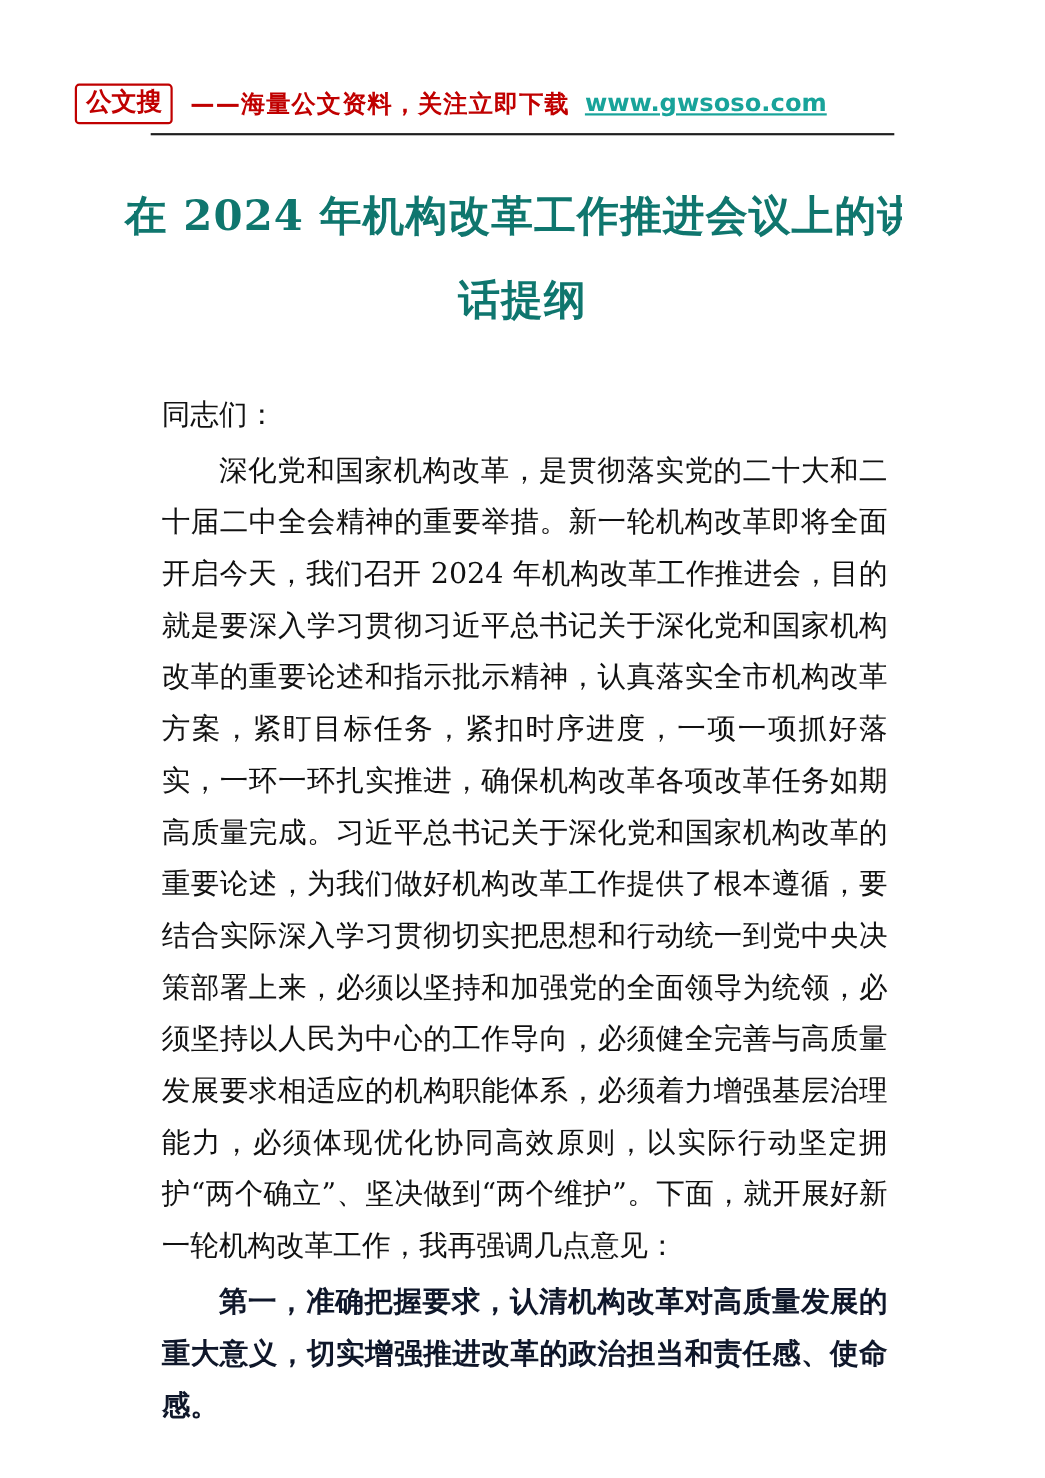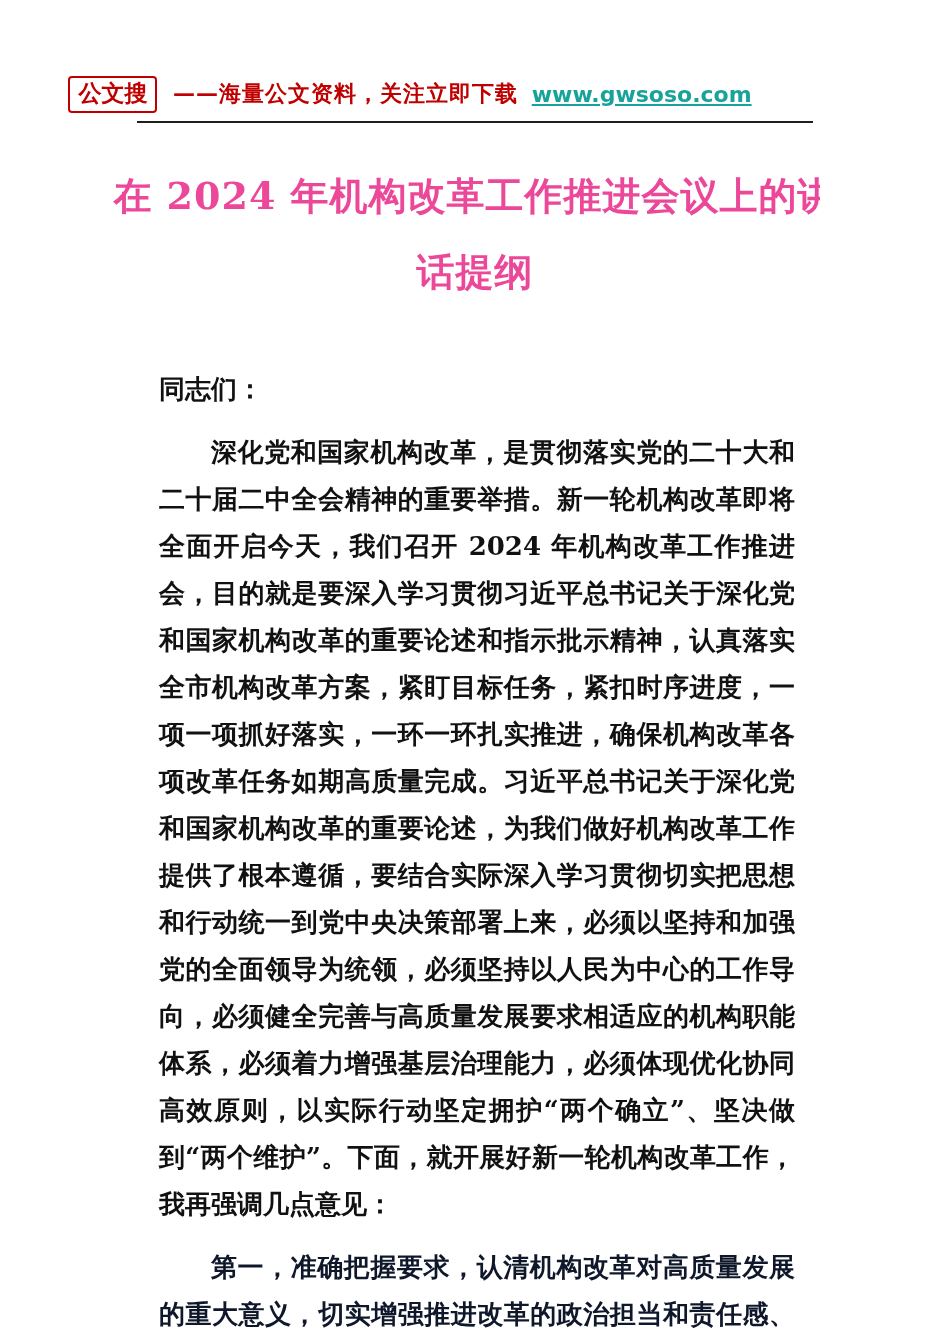--- a/index.html
+++ b/index.html
@@ -71,35 +71,35 @@
     position: absolute;
     top: 158px;
     left: 100px;
     width: 750px;
     margin: 0;
     text-align: center;
     font-size: 38px;
     font-weight: bold;
     line-height: 76px;
     letter-spacing: 1px;
-    color: #ec4899;
+    color: #0f766e;
   }
 
   
   .doc-body {
     position: absolute;
     top: 350px;
     left: 143px;
     width: 668px;
     font-size: 26px;
     line-height: 47px;
     text-align: justify;
     color: #111;
   }
-  .doc-body p { margin: 16px; font-weight: bold; }
+  .doc-body p { margin: 4px; }
   .indent { text-indent: 2em; }
   .bold { font-weight: bold; color: #0f172a; }
 </style>
 </head>
 <body style="--accent: #c00000; --link: #18a39a; --rule: #1f1f1f;">
 
 <div class="page">
 
   <div class="site-header">
     <span class="logo-badge">公文搜</span>

